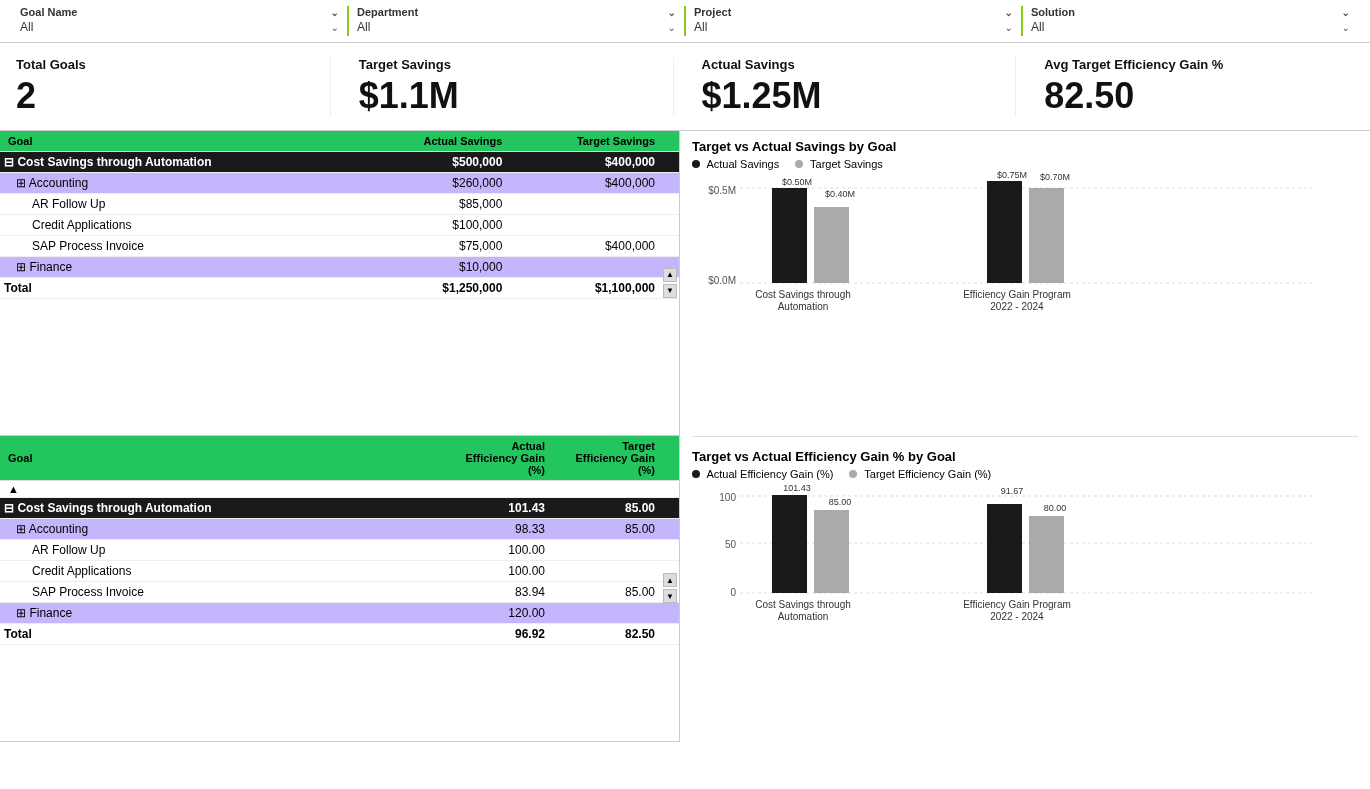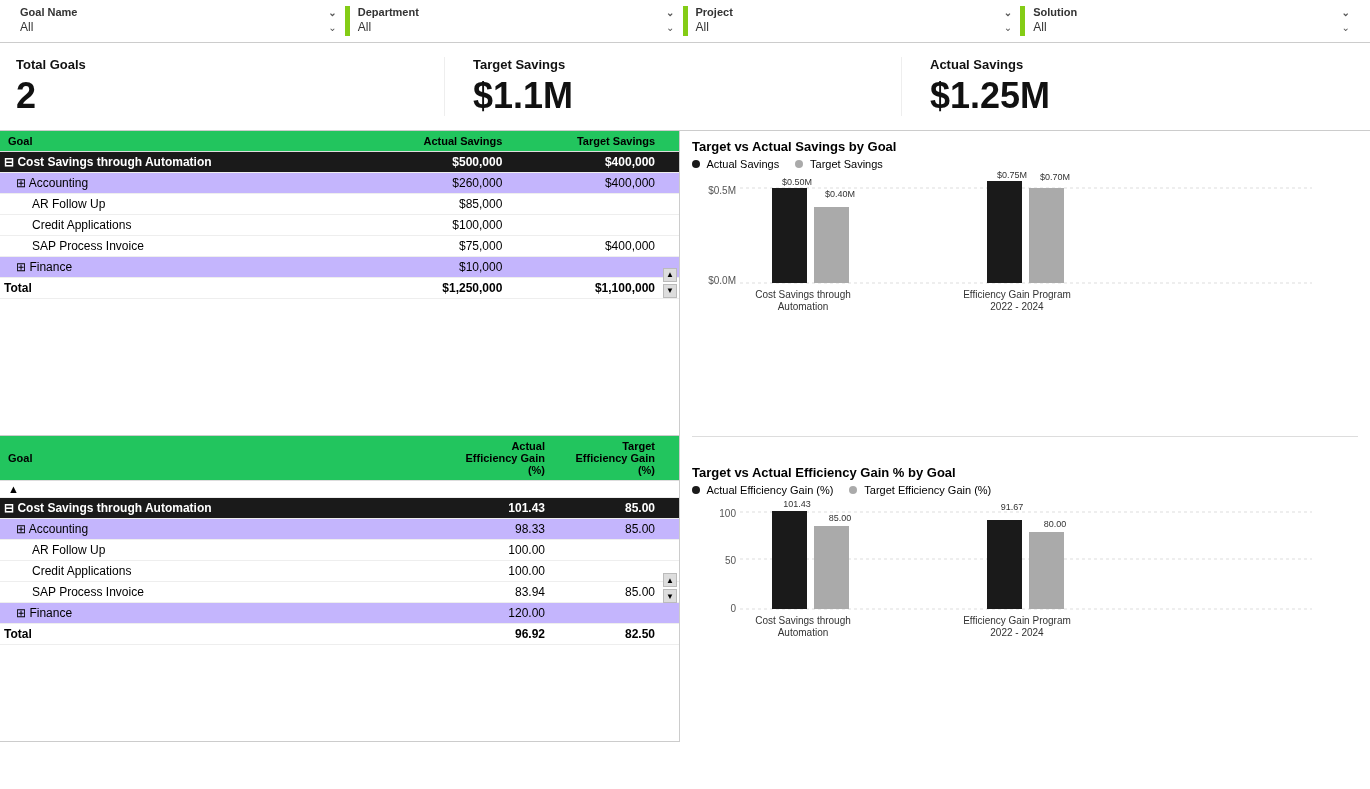--- a/index.html
+++ b/index.html
@@ -1,20 +1,20 @@
 <!DOCTYPE html>
 <html><head>
   <meta charset="utf-8">
   <style>
     * { box-sizing: border-box; margin: 0; padding: 0; }
     body { font-family: 'Segoe UI', Arial, sans-serif; background: #fff; font-size: 13px; color: #000; width: 1370px; height: 789px; overflow: hidden; }
 
     
     .filter-bar { display: flex; border-bottom: 1px solid #ccc; padding: 6px 12px; gap: 0; }
-    .filter-group { display: flex; flex-direction: column; flex: 1; padding: 0 8px; border-right: 5px solid #84cc16; }
+    .filter-group { display: flex; flex-direction: column; flex: 1; padding: 0 8px; border-right: 2px solid #84cc16; }
     .filter-group:last-child { border-right: none; }
     .filter-label { font-size: 11px; font-weight: 600; color: #333; display: flex; justify-content: space-between; align-items: center; }
     .filter-value { display: flex; justify-content: space-between; align-items: center; font-size: 12px; color: #333; padding: 2px 0; }
     .chevron { font-size: 10px; color: #555; }
 
     
     .kpi-row { display: flex; padding: 14px 12px; border-bottom: 1px solid #ccc; gap: 12px; }
     .kpi-item { flex: 1; display: flex; flex-direction: column; align-items: flex-start; padding: 0 16px; border-right: 1px solid #eee; }
     .kpi-item:first-child { padding-left: 4px; }
     .kpi-item:last-child { border-right: none; }
@@ -37,21 +37,21 @@
 
     .row-black { background: #1a1a1a; color: #fff; font-weight: 700; border-radius: 10px; }
     .row-black td { color: #fff; }
     .row-dark-gray { background: #c4b5fd; font-weight: 400; }
     .row-total { font-weight: 700; }
 
     .scroll-indicator { position: absolute; right: 2px; top: 50%; transform: translateY(-50%); display: flex; flex-direction: column; gap: 2px; }
     .scroll-btn { width: 14px; height: 14px; background: #ddd; border: 1px solid #bbb; cursor: pointer; display: flex; align-items: center; justify-content: center; font-size: 8px; }
 
     
-    .charts-section { flex: 1; display: flex; flex-direction: column; padding: 8px 12px; gap: 24px; overflow: hidden; }
+    .charts-section { flex: 1; display: flex; flex-direction: column; padding: 8px 12px; gap: 8px; overflow: hidden; }
 
     .chart-block { flex: 1; }
     .chart-title { font-size: 13px; font-weight: 700; margin-bottom: 4px; }
     .chart-legend { display: flex; gap: 16px; margin-bottom: 6px; font-size: 11px; align-items: center; }
     .legend-dot { width: 8px; height: 8px; border-radius: 50%; display: inline-block; margin-right: 4px; }
 
     .chart-divider { border-top: 1px solid #ddd; margin: 4px 0; }
   </style>
 </head>
 <body>
@@ -104,20 +104,24 @@
     <div class="kpi-label">Total Goals</div>
     <div class="kpi-value">2</div>
   </div>
   <div class="kpi-item">
     <div class="kpi-label">Target Savings</div>
     <div class="kpi-value">$1.1M</div>
   </div>
   <div class="kpi-item">
     <div class="kpi-label">Actual Savings</div>
     <div class="kpi-value">$1.25M</div>
+  </div>
+  <div class="kpi-item">
+    <div class="kpi-label">Avg Target Efficiency Gain %</div>
+    <div class="kpi-value">82.50</div>
   </div>
 </div>
 
 <div class="main-content">
 
   <div class="tables-section">
 
     <div class="table-container" style="flex:1;">
       <table class="data-table">
         <thead>

